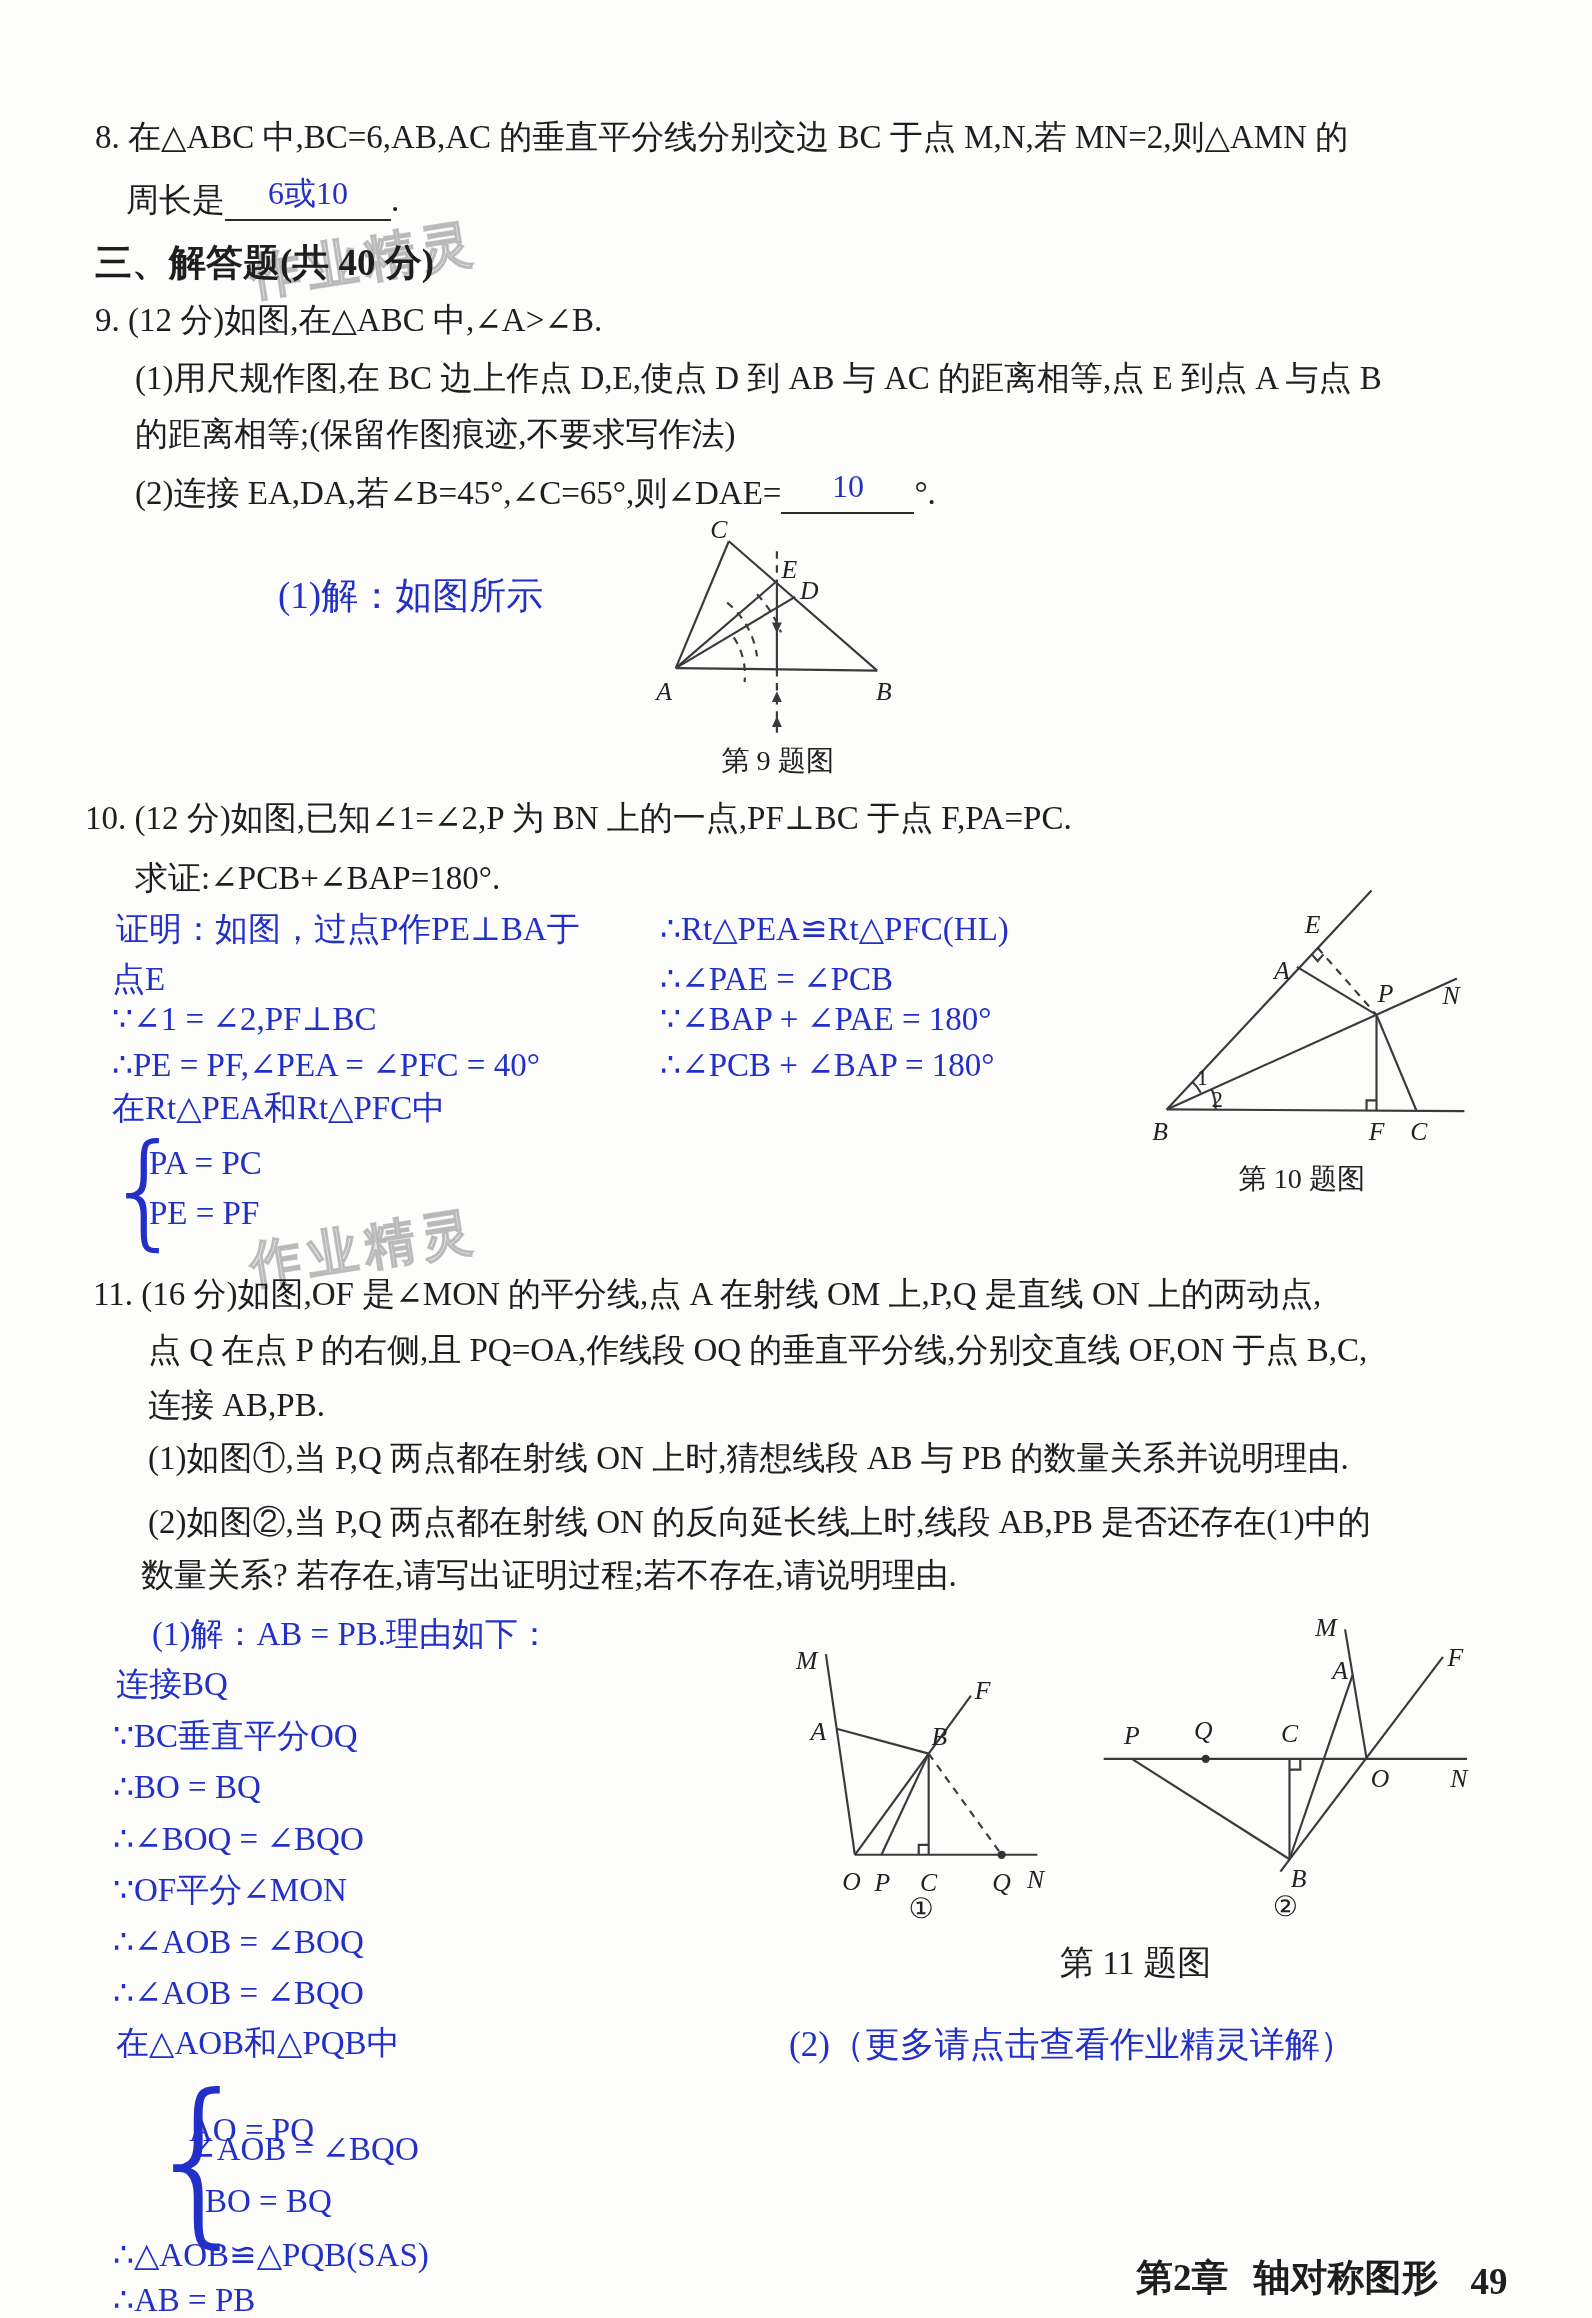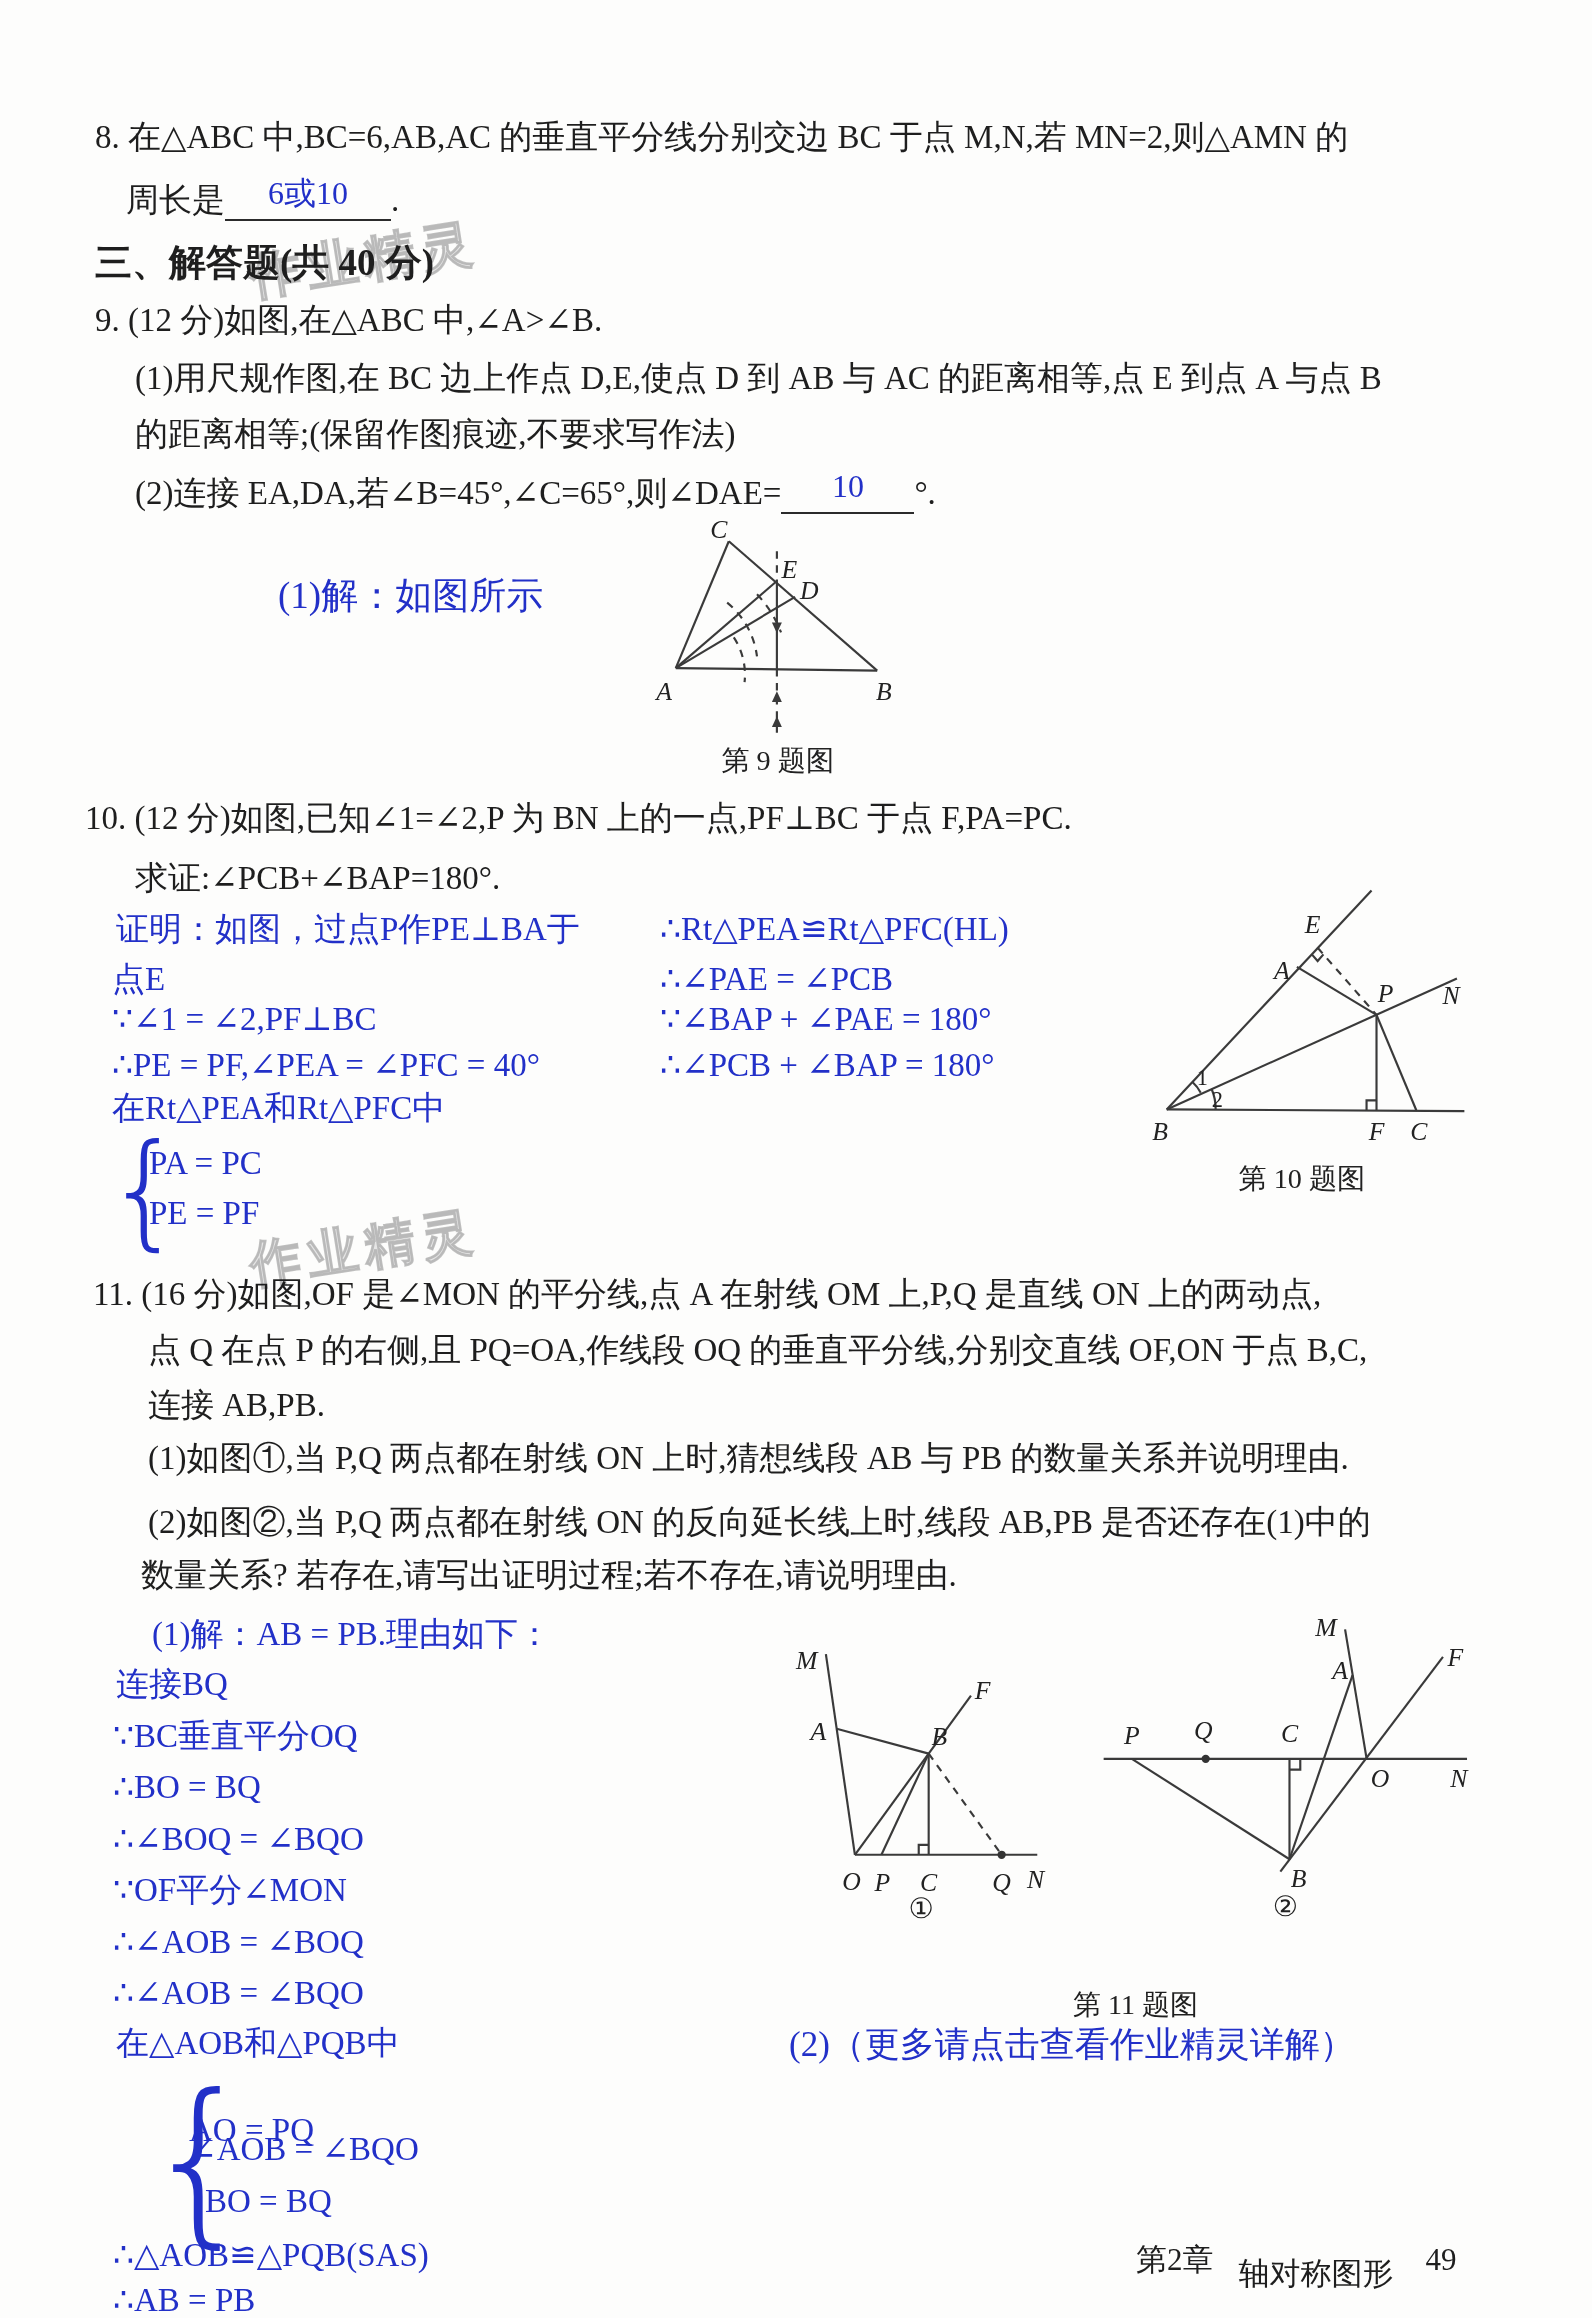--- a/index.html
+++ b/index.html
@@ -20,21 +20,21 @@
     transform:rotate(-9deg);white-space:nowrap;font-family:"Liberation Sans","DejaVu Sans",sans-serif;
   }
   .brace{position:absolute;color:#2230c8;font-weight:200;line-height:1;font-family:"DejaVu Sans","Liberation Sans",sans-serif;}
   svg{position:absolute;overflow:visible;}
   svg line, svg path, svg polyline{stroke:#3a3a3a;stroke-width:2.6;fill:none;}
   svg .dash{stroke-dasharray:9 8;}
   svg text{fill:#222;font-family:"Liberation Serif","DejaVu Serif",serif;}
   svg .vlabel{font-size:31px;font-style:italic;text-anchor:middle;}
   svg .cap{font-size:34px;text-anchor:middle;font-style:normal;}
   svg .num{font-size:27px;text-anchor:middle;}
-  .footer{position:absolute;display:flex;align-items:center;font-weight:normal;font-size:31px;}
+  .footer{position:absolute;display:flex;align-items:flex-end;font-weight:bold;font-size:37px;}
 </style>
 </head>
 <body>
 
 <div id="page">
 
   <div class="watermark" style="left:249px;top:226px;">作业精灵</div>
   <div class="watermark" style="left:249px;top:1214px;">作业精灵</div>
 
   <div class="tline" style="left:95px;top:118px;">8. 在△ABC 中,BC=6,AB,AC 的垂直平分线分别交边 BC 于点 M,N,若 MN=2,则△AMN 的</div>
@@ -175,21 +175,21 @@
     <text class="vlabel" x="1753" y="2006">F</text>
     <text class="vlabel" x="1363" y="2100">P</text>
     <text class="vlabel" x="1449" y="2094">Q</text>
     <text class="vlabel" x="1553" y="2098">C</text>
     <text class="vlabel" x="1662" y="2152">O</text>
     <text class="vlabel" x="1757" y="2152">N</text>
     <text class="vlabel" x="1564" y="2272">B</text>
     <text class="cap" x="1548" y="2308">②</text>
   </svg>
 
-  <div class="tline" style="left:1011px;top:1988px;width:249px;text-align:center;font-size:28px;white-space:nowrap;">第 11 题图</div>
+  <div class="tline" style="left:1011px;top:1943px;width:249px;text-align:center;font-size:34px;white-space:nowrap;">第 11 题图</div>
 
   <div class="tline blue" style="left:789px;top:2024px;font-size:35px;">(2)（更多请点击查看作业精灵详解）</div>
 
   <div class="footer" style="left:1136px;top:2225px;">
     <span>第2章</span>
     <span style="margin-left:25px;margin-top:28px;">轴对称图形</span>
     <span style="margin-left:32px;">49</span>
   </div>
 
 </div>

